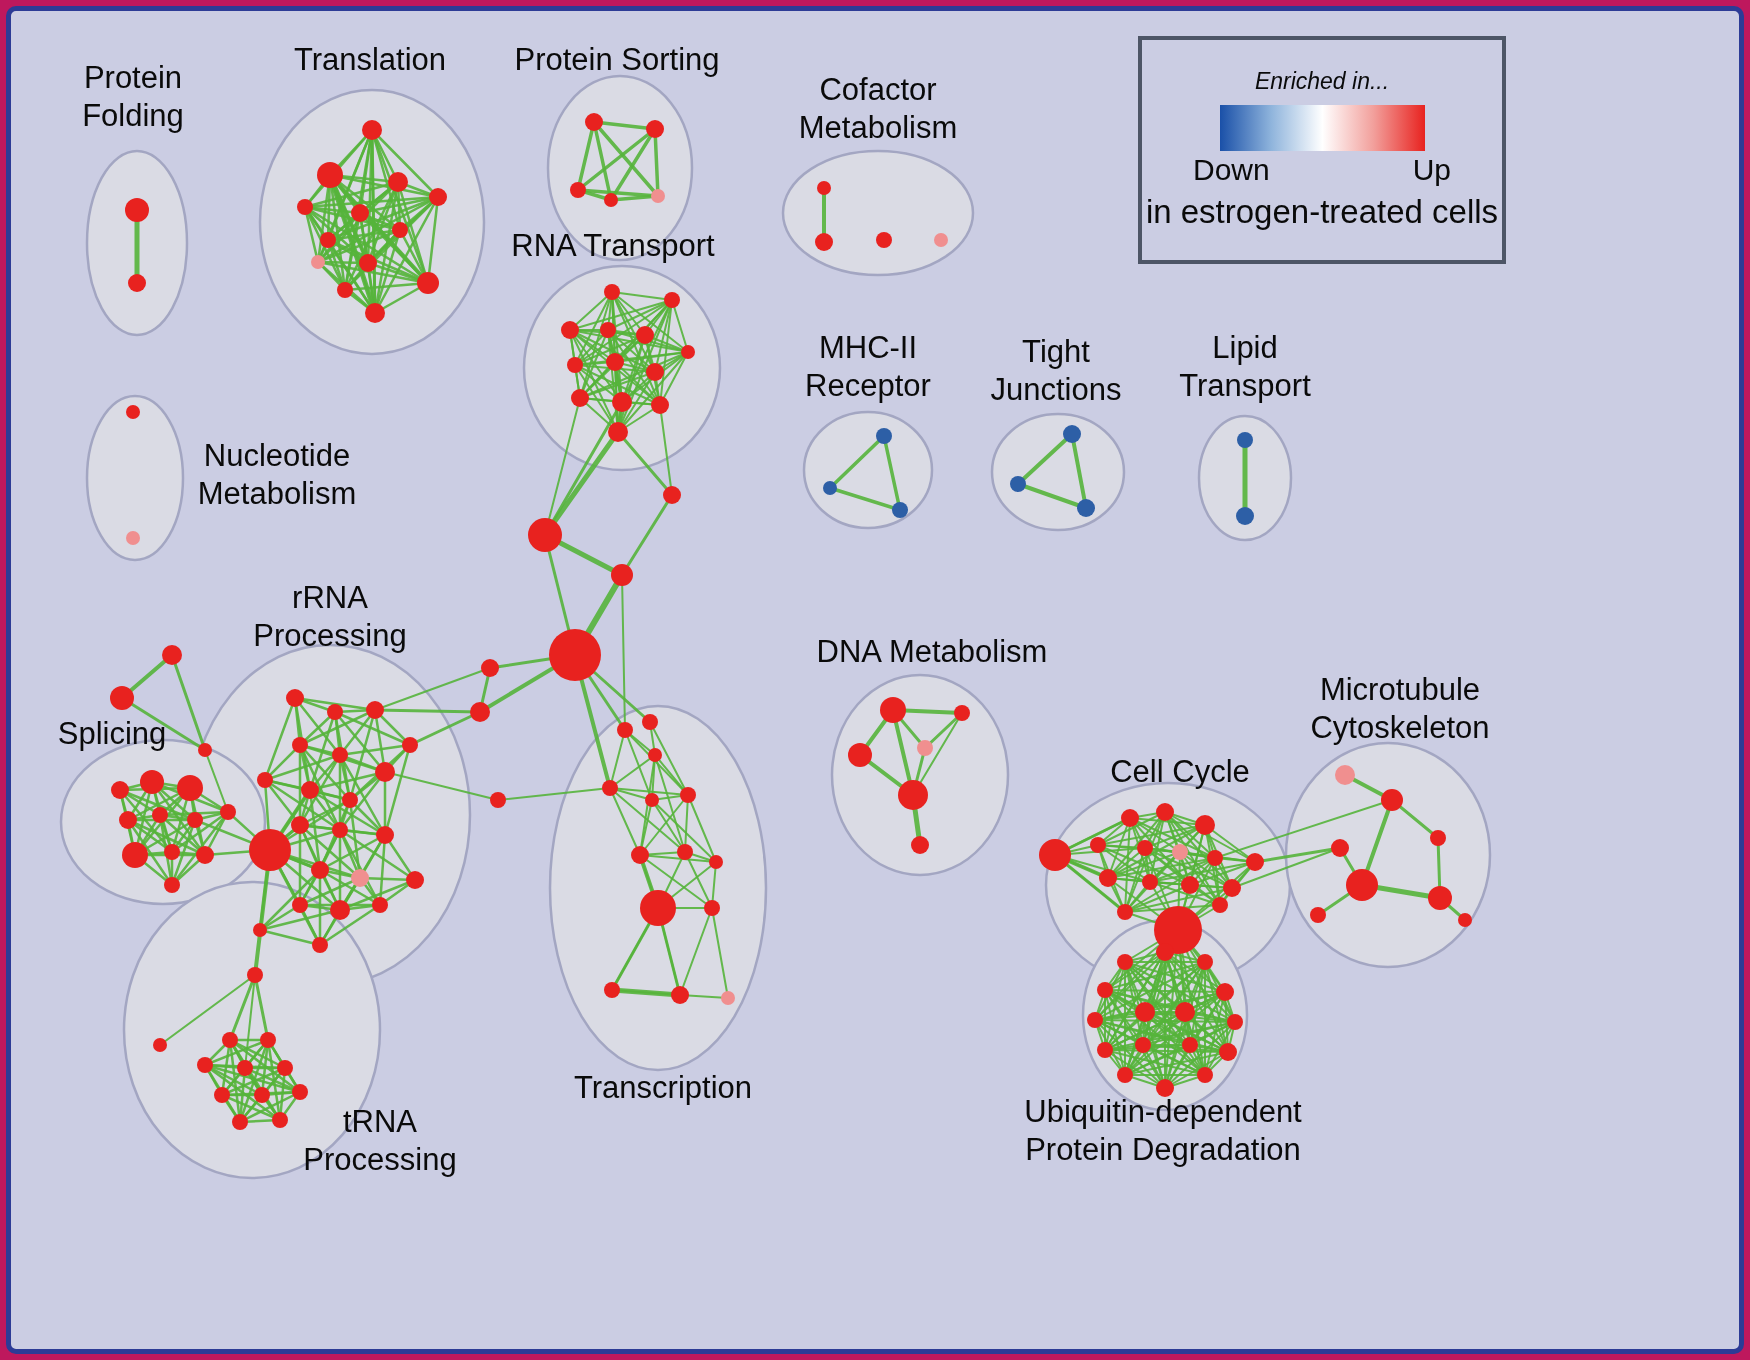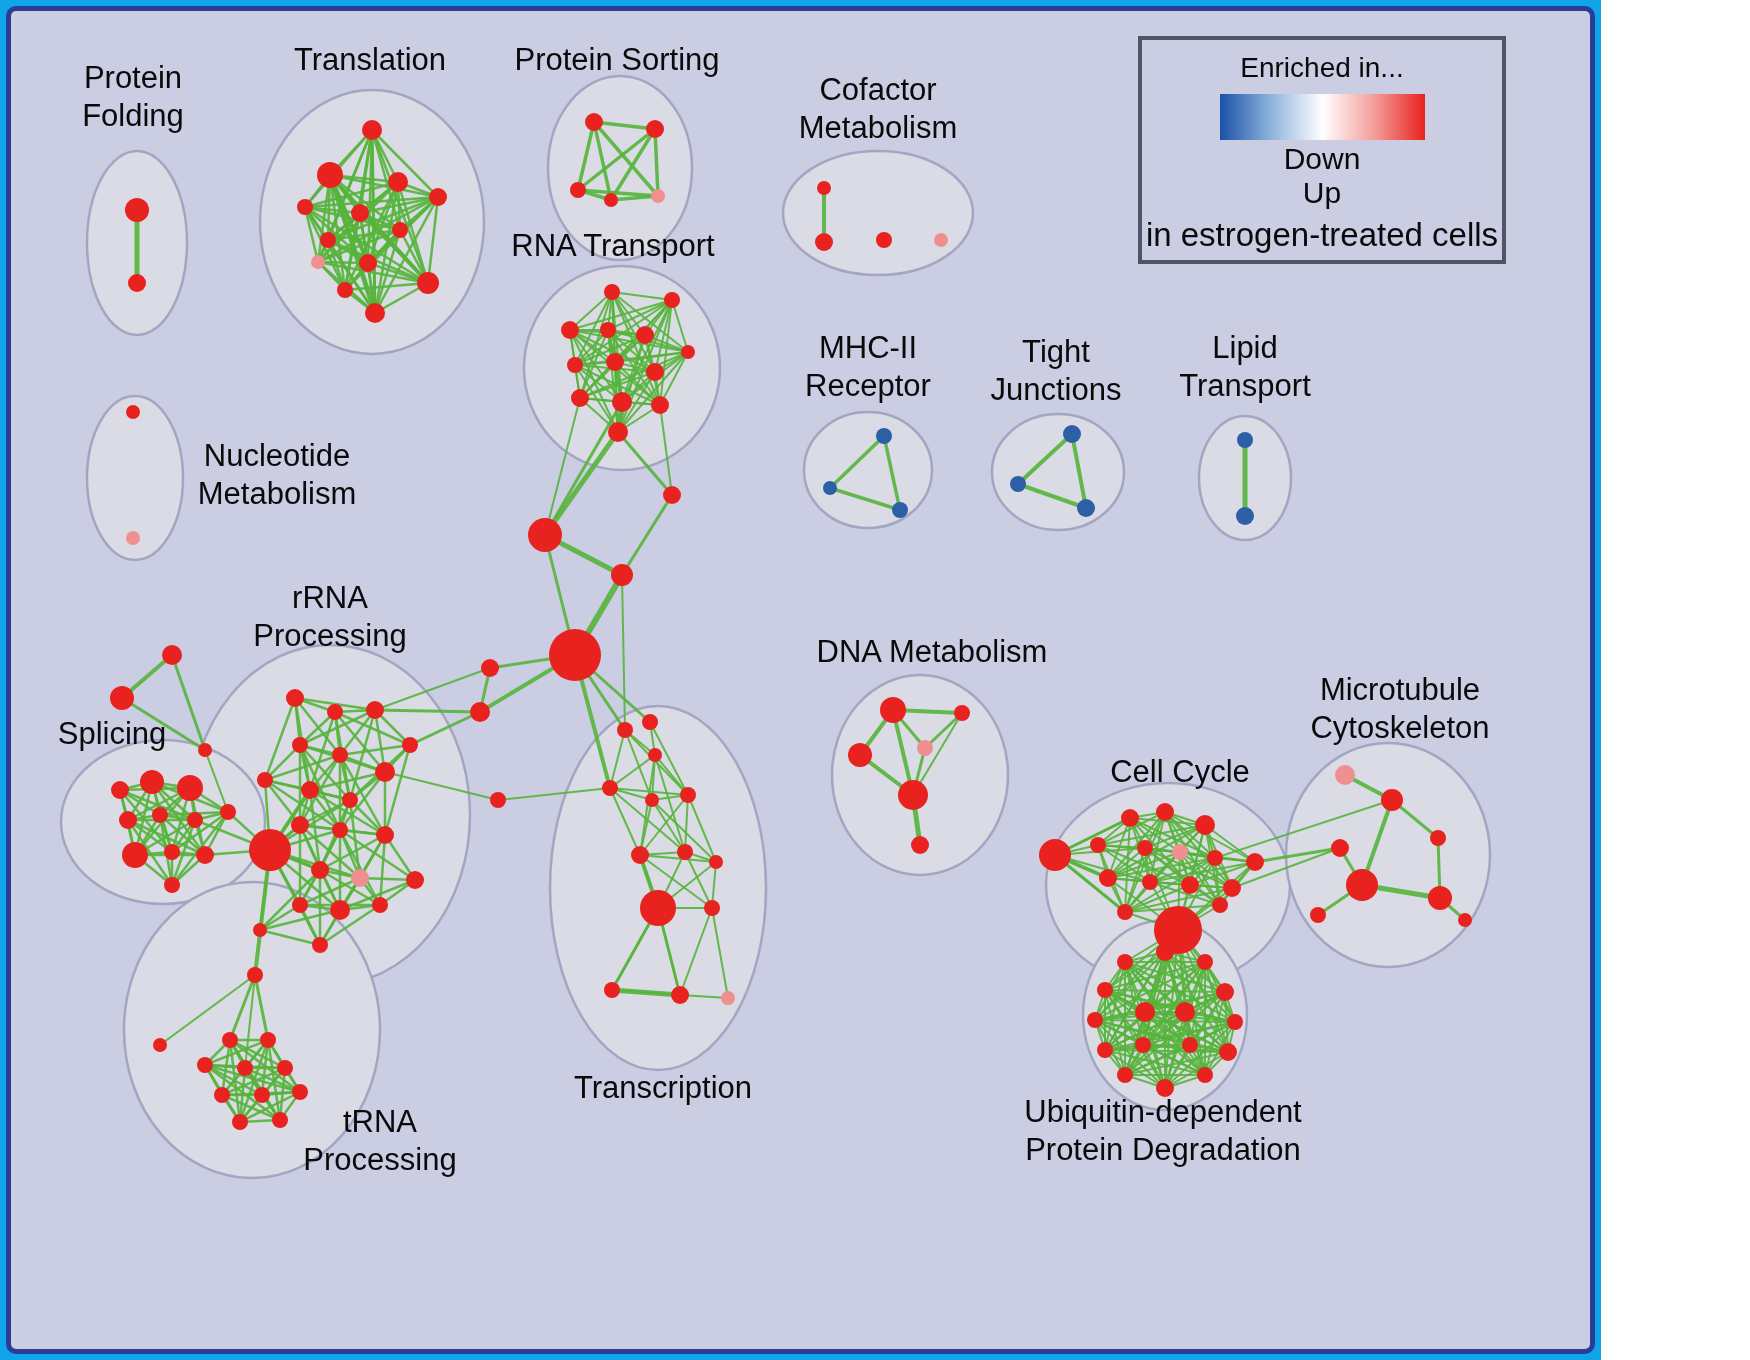--- a/index.html
+++ b/index.html
@@ -1,34 +1,34 @@
 <!DOCTYPE html>
 <html><head>
 <meta charset="utf-8">
 <style>
   html,body{margin:0;padding:0;background:#ffffff;}
   .page{
-    width:1601px;height:1360px;position:relative;overflow:hidden;
-    background:#0ea5e9;
+    width:1750px;height:1360px;position:relative;overflow:hidden;
+    background:#be185d;
     font-family:"Liberation Sans", sans-serif;
   }
   .frame{
     position:absolute;inset:6px;
     border:5px solid #2c3b96;border-radius:10px;
     background:#cbcde3;box-sizing:border-box;
   }
   #net{position:absolute;left:0;top:0;width:1750px;height:1360px;}
   .legend{
     position:absolute;left:1138px;top:36px;width:368px;height:228px;
     border:4px solid #4d5566;box-sizing:border-box;text-align:center;
     color:#0a0a0a;
   }
-  .legend-title{font-size:28px;margin-top:12px;}
+  .legend-title{font-size:23px;margin-top:28px;font-style:italic;}
   .legend-bar{width:205px;height:46px;margin:10px auto 0;}
-  .legend-ends{display:flex;justify-content:space-between;width:258px;margin:2px auto 0;font-size:30px;flex-direction:column;}
+  .legend-ends{display:flex;justify-content:space-between;width:258px;margin:2px auto 0;font-size:30px;}
   .legend-caption{font-size:33px;line-height:33px;}
   .legend-caption.first{margin-top:8px;}
 </style>
 </head>
 <body>
 
 <div class="page">
   <div class="frame" style="background: rgb(203, 205, 227); border-color: rgb(44, 59, 150);"></div>
 
   <svg id="net" viewBox="0 0 1750 1360">

